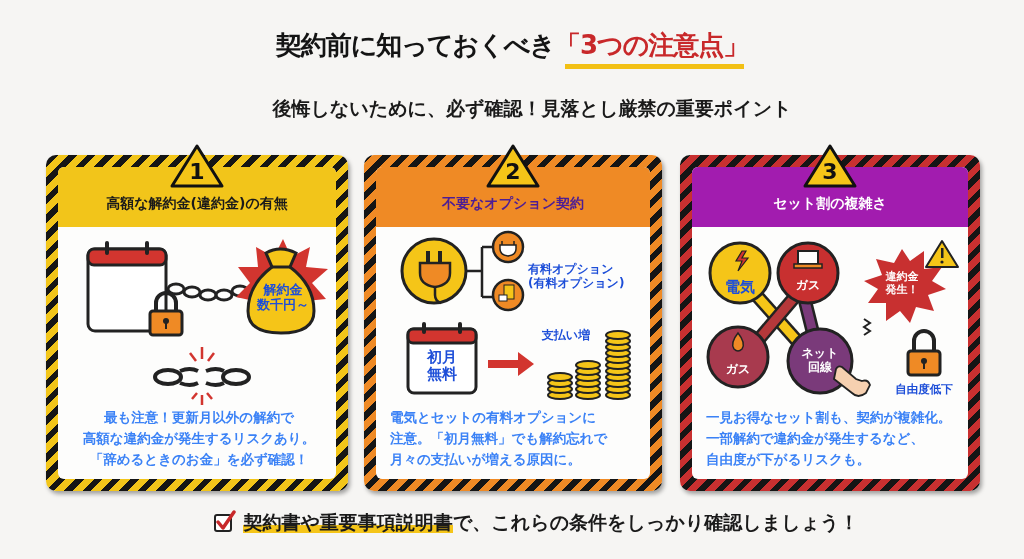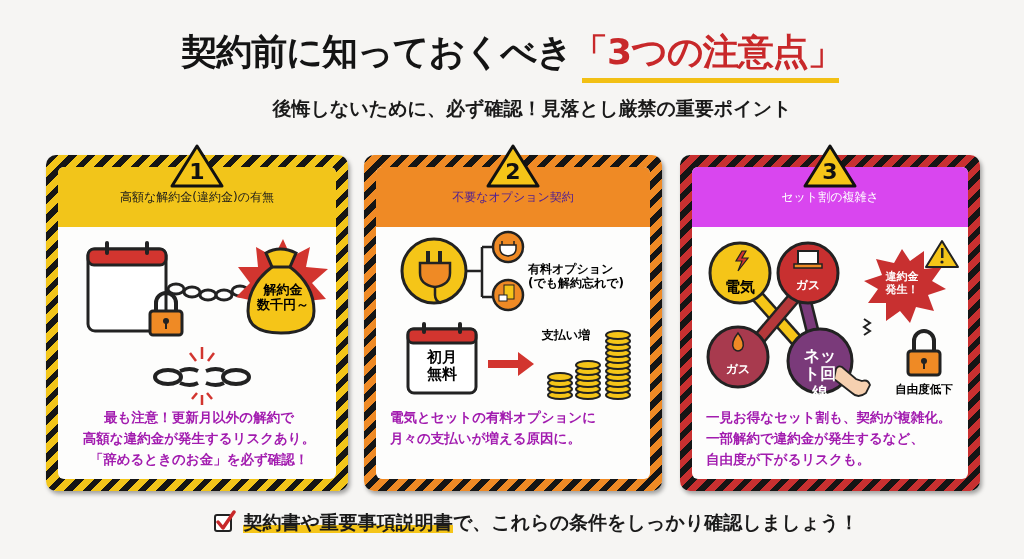--- a/index.html
+++ b/index.html
@@ -5,21 +5,21 @@
   * { box-sizing: border-box; margin: 0; padding: 0; }
   html, body { width: 1024px; height: 559px; overflow: hidden; }
   body {
     background: #f6f5f3;
     font-family: "DejaVu Sans", "Liberation Sans", sans-serif;
     color: #1a1a1a;
     position: relative;
   }
   .title {
     position: absolute; top: 28px; left: 0; width: 1024px;
-    text-align: center; font-size: 36px; font-weight: bold; letter-spacing: -1px;
+    text-align: center; font-size: 26px; font-weight: bold; letter-spacing: -1px;
     color: #141414;
   }
   .title .accent { color: #c8282a; position: relative; display: inline-block; }
   .title .accent::after {
     content: ""; position: absolute; left: 10px; right: 4px; bottom: -6px;
     height: 5px; background: #f2c014;
   }
   .subtitle {
     position: absolute; top: 96px; left: 0; width: 1024px; text-align: center;
     font-size: 19px; font-weight: bold; color: #1a1a1a; padding-left: 40px;
@@ -28,41 +28,41 @@
     position: absolute; top: 155px; height: 336px; border-radius: 10px;
     padding: 12px;
     box-shadow: 2px 3px 4px rgba(0,0,0,0.35);
   }
   .card.c1 { left: 46px;  width: 302px; background: repeating-linear-gradient(-45deg, #151515 0 6px, #f2c51a 6px 13px); }
   .card.c2 { left: 364px; width: 298px; background: repeating-linear-gradient(-45deg, #151515 0 6px, #ef8a25 6px 13px); }
   .card.c3 { left: 680px; width: 300px; background: repeating-linear-gradient(-45deg, #151515 0 6px, #c83030 6px 13px); }
   .card-inner { width: 100%; height: 100%; border-radius: 6px; overflow: hidden; background: #fdfdfc; position: relative; }
   .card-head {
     height: 60px; display: flex; align-items: flex-end; justify-content: center;
-    padding-bottom: 21px; font-weight: normal; font-size: 12px;
+    padding-bottom: 14px; font-weight: bold; font-size: 14px;
   }
   .c1 .card-head { background: #f2c51a; color: #1a1a1a; }
   .c2 .card-head { background: #ef8a25; color: #4c1d95; }
-  .c3 .card-head { background: #d946ef; color: #fff; }
+  .c3 .card-head { background: #a21caf; color: #fff; }
   .badge {
     position: absolute; top: -12px; left: 50%; transform: translateX(-50%);
     width: 56px; height: 46px; z-index: 3;
   }
   .badge svg { width: 56px; height: 46px; display: block; }
   .badge span {
     position: absolute; left: 0; right: 0; top: 16px; text-align: center;
     font-weight: bold; font-size: 22px; color: #111;
   }
   .illus { position: absolute; top: 62px; left: 0; right: 0; height: 176px; }
   .desc {
     position: absolute; top: 240px; left: 14px; right: 10px;
-    font-size: 13.5px; font-weight: bold; line-height: 21px; color: #a21caf;
+    font-size: 13.5px; font-weight: bold; line-height: 21px; color: #3b82f6;
   }
   .c1 .desc { text-align: center; }
-  .lbl { position: absolute; font-weight: bold; color: #000000; text-align: center; line-height: 1.15; }
+  .lbl { position: absolute; font-weight: bold; color: #1d4ed8; text-align: center; line-height: 1.15; }
   .footer {
     position: absolute; top: 510px; left: 0; width: 1024px; text-align: center;
     font-size: 19px; font-weight: bold; padding-left: 48px;
   }
   .footer .hl { background: linear-gradient(transparent 62%, #f5c518 62%); }
   .check { display: inline-block; width: 24px; height: 24px; vertical-align: -5px; margin-right: 6px; }
 </style>
 </head>
 <body>
 
@@ -185,30 +185,31 @@
             <ellipse cx="242" cy="136" rx="12" ry="4"></ellipse>
             <ellipse cx="242" cy="130" rx="12" ry="4"></ellipse>
             <ellipse cx="242" cy="124" rx="12" ry="4"></ellipse>
             <ellipse cx="242" cy="118" rx="12" ry="4"></ellipse>
             <ellipse cx="242" cy="112" rx="12" ry="4"></ellipse>
             <ellipse cx="242" cy="106" rx="12" ry="4"></ellipse>
         </g>
       </svg>
       <div class="lbl" style="left:152px;top:34px;width:112px;font-size:12px;text-align:left;">
         <div>有料オプション</div>
-        <div>(でも解約忘れで)</div>
+        <div>(有料オプション)</div>
       </div>
       <div class="lbl" style="left:38px;top:120px;width:56px;font-size:15px;">
         <div>初月</div>
         <div>無料</div>
       </div>
       <div class="lbl" style="left:160px;top:100px;width:60px;font-size:12px;">支払い増</div>
     </div>
     <div class="desc">
       <div>電気とセットの有料オプションに</div>
+      <div>注意。「初月無料」でも解約忘れで</div>
       <div>月々の支払いが増える原因に。</div>
     </div>
   </div>
 </div>
 
 <div class="card c3">
   <div class="badge">
     <svg viewBox="0 0 56 46">
         <path d="M28 3 L53 43 L3 43 Z" fill="#f5c518" stroke="#111" stroke-width="3" stroke-linejoin="round"></path>
       </svg>
@@ -242,21 +243,21 @@
 
         <path d="M222 122 v-10 a10 10 0 0 1 20 0 v10" fill="none" stroke="#222" stroke-width="4"></path>
         <rect x="216" y="122" width="32" height="24" rx="3" fill="#ef8a25" stroke="#222" stroke-width="3"></rect>
         <circle cx="232" cy="132" r="3" fill="#222"></circle>
           <rect x="231" y="133" width="2" height="7" fill="#222"></rect>
         <path d="M172 90 l6 4 l-6 4 l6 4 l-6 4" fill="none" stroke="#222" stroke-width="2"></path>
       </svg>
       <div class="lbl" style="left:28px;top:50px;width:40px;font-size:15px;">電気</div>
       <div class="lbl" style="left:96px;top:50px;width:40px;font-size:12px;color:#fff;">ガス</div>
       <div class="lbl" style="left:26px;top:134px;width:40px;font-size:12px;color:#fff;">ガス</div>
-      <div class="lbl" style="left:108px;top:118px;width:40px;font-size:16px;color:#fff;">ネット回線</div>
+      <div class="lbl" style="left:108px;top:118px;width:40px;font-size:12px;color:#fff;">ネット回線</div>
       <div class="lbl" style="left:186px;top:42px;width:48px;font-size:11px;color:#fff;">
         <div>違約金</div>
         <div>発生！</div>
       </div>
       <div class="lbl" style="left:196px;top:154px;width:72px;font-size:11.5px;">自由度低下</div>
     </div>
     <div class="desc">
       <div>一見お得なセット割も、契約が複雑化。</div>
       <div>一部解約で違約金が発生するなど、</div>
       <div>自由度が下がるリスクも。</div>

